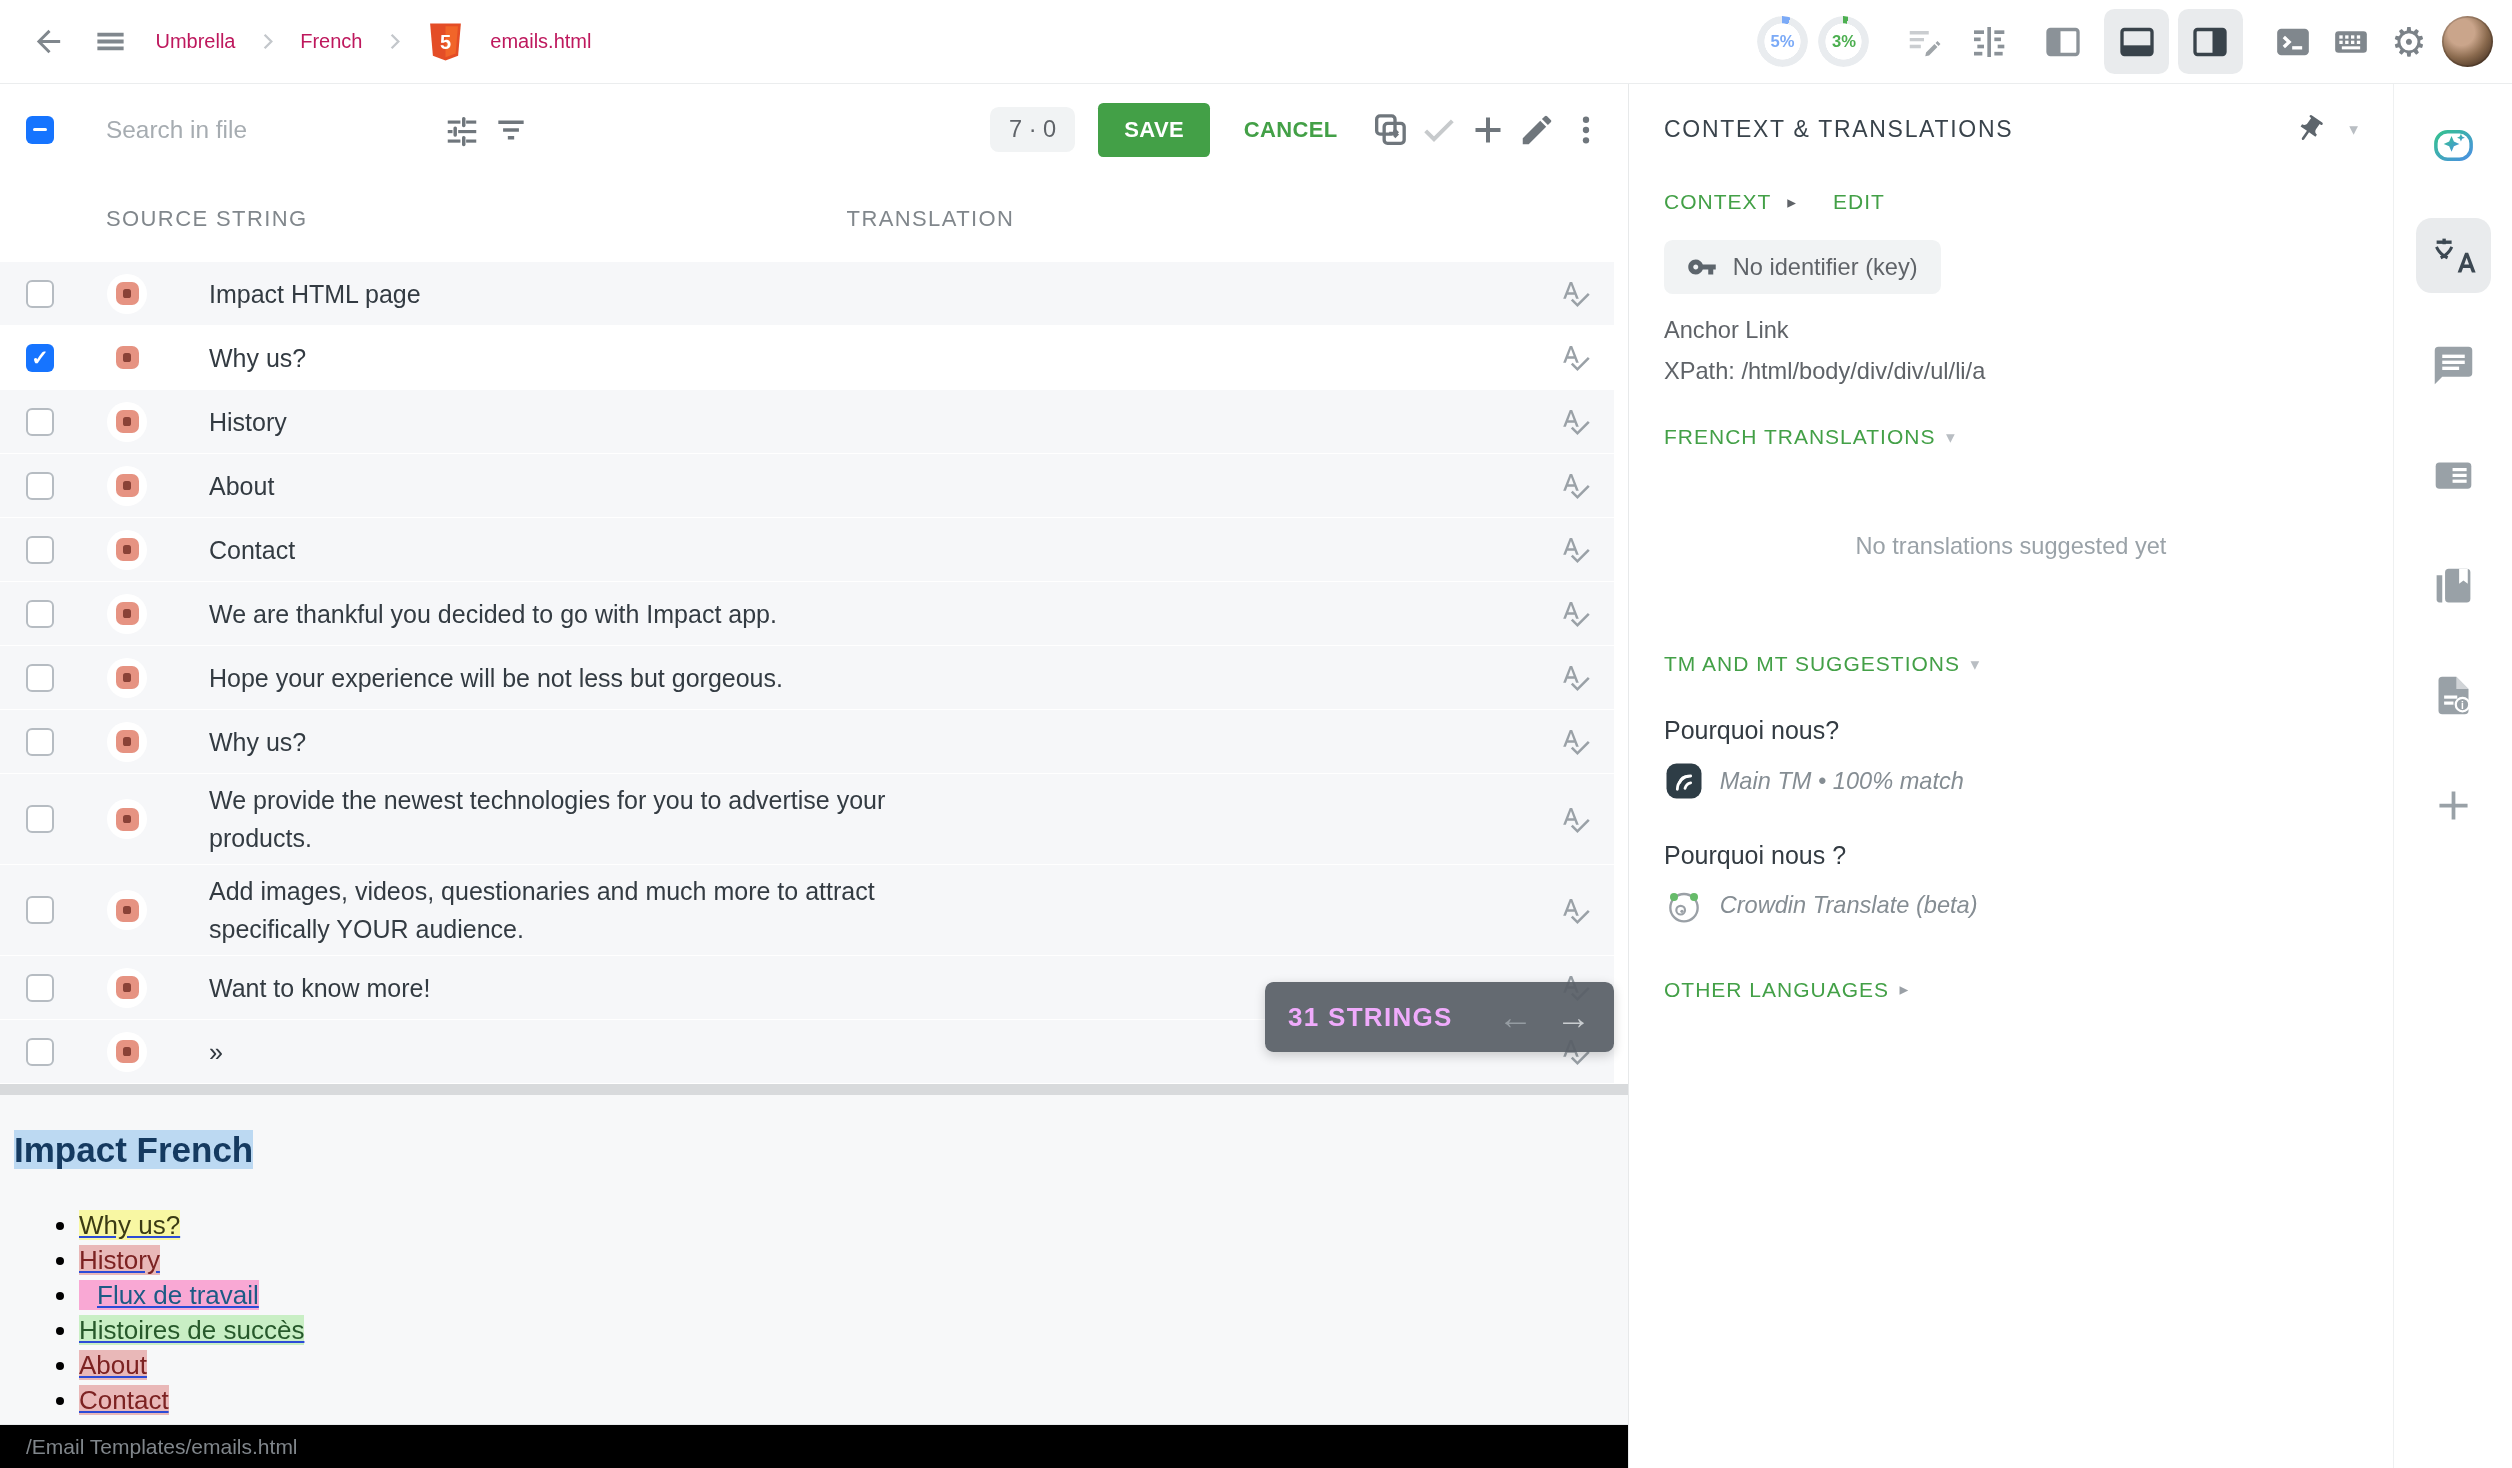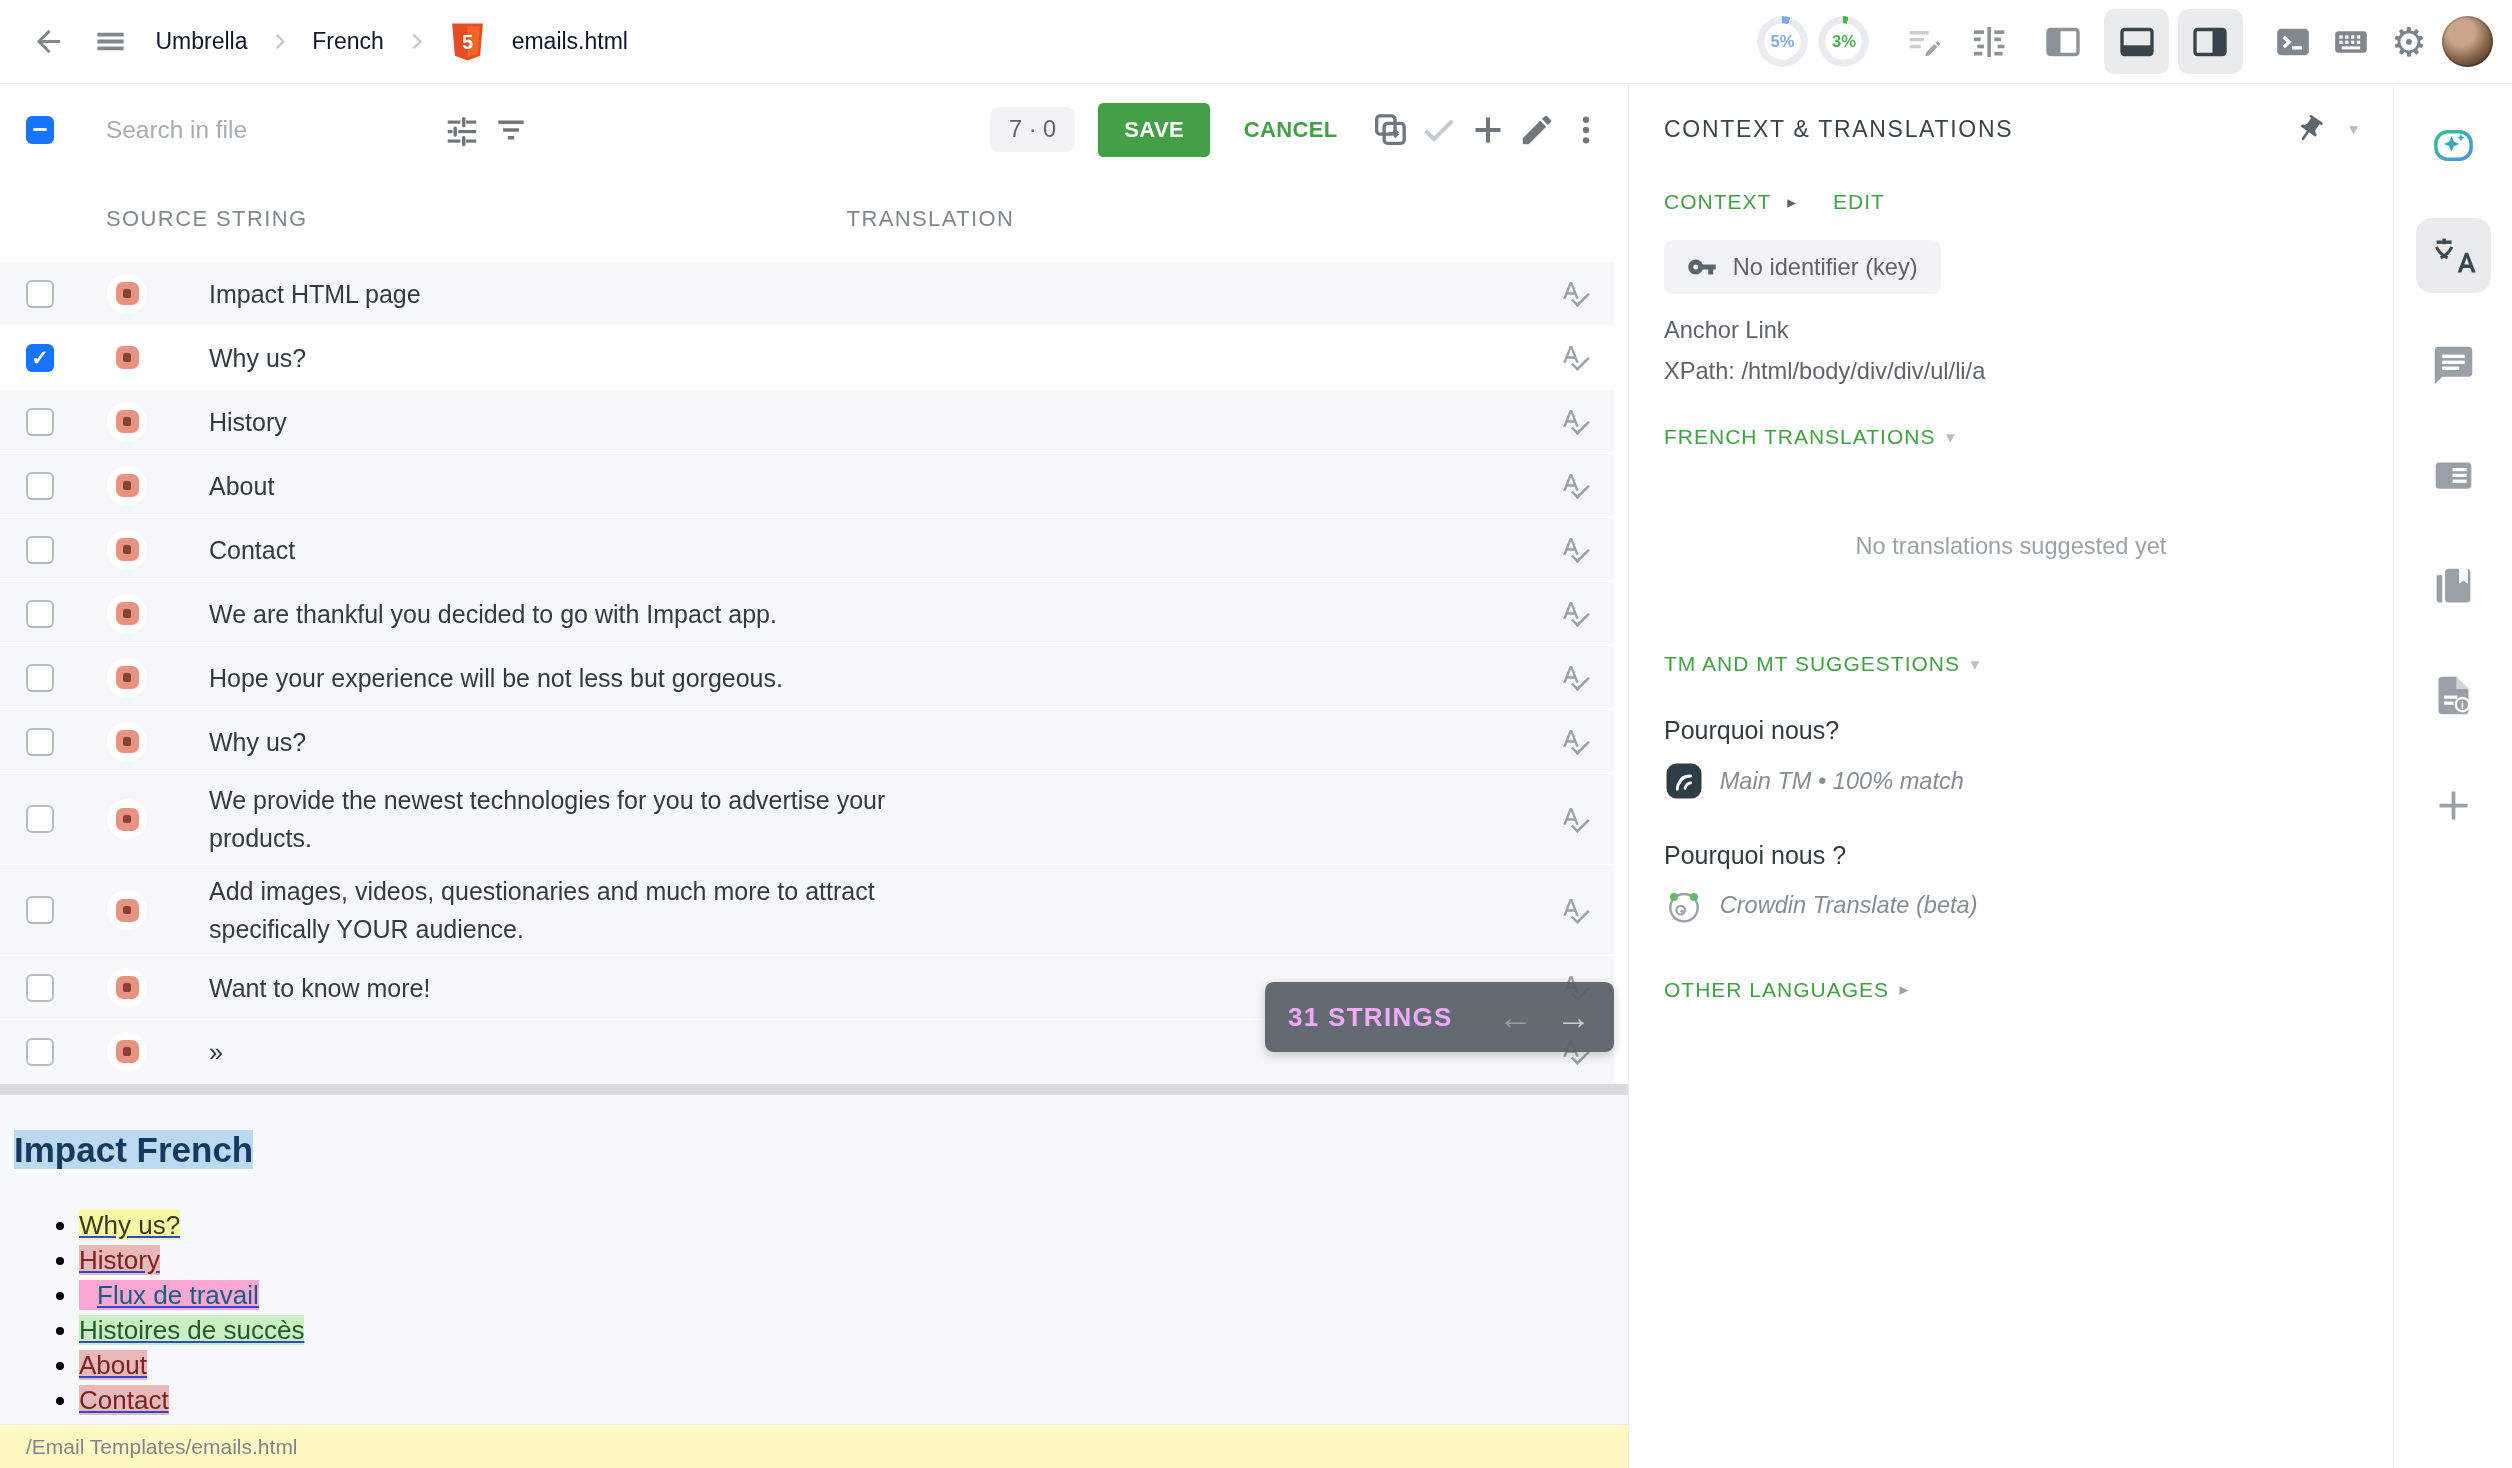--- a/index.html
+++ b/index.html
@@ -6,21 +6,21 @@
   html,body { width:2512px; height:1469px; overflow:hidden; background:#fff;
     font-family:"Liberation Sans", sans-serif; }
   svg { display:block; }
 
   
   .topbar { position:absolute; top:0; left:0; right:0; height:84px; background:#fff;
     display:flex; align-items:center; border-bottom:0.9px solid #ebedee; z-index:5; }
   .tb-left { display:flex; align-items:center; gap:12.2px; padding-left:24.4px; }
   .icon-btn { width:49px; height:49px; display:flex; align-items:center; justify-content:center;
     color:#80878d; border-radius:7px; cursor:pointer; flex:none; }
-  .crumb { font-size:23px; color:#0f172a; padding:0 8.7px; cursor:pointer; }
+  .crumb { font-size:20px; color:#be185d; padding:0 8.7px; cursor:pointer; }
   .crumb-sep { color:#c3c7cb; }
   .html5-badge { width:37px; height:40px; position:relative; margin:0 5.2px 0 8.7px; }
   .tb-right { margin-left:auto; display:flex; align-items:center; gap:8.7px; padding-right:19px; }
   .progress { width:51px; height:51px; border-radius:50%; position:relative; flex:none; }
   .progress .ring { position:absolute; inset:0; border-radius:50%;
     -webkit-mask:radial-gradient(closest-side, transparent 70%, #000 72%);
     mask:radial-gradient(closest-side, transparent 70%, #000 72%); }
   .progress .pct { position:absolute; inset:0; display:flex; align-items:center; justify-content:center;
     font-size:16.6px; font-weight:bold; }
   .view-toggle { width:65px; height:65px; border-radius:10.5px; display:flex; align-items:center;
@@ -88,21 +88,21 @@
   .preview a { text-decoration:underline; text-decoration-color:#2b4bd7; cursor:pointer; }
 
   .overlay31 { position:absolute; top:898px; left:1265px; width:349px; height:70px;
     background:rgba(88,95,102,.93); border-radius:8.7px; display:flex; align-items:center;
     padding:0 23px; box-shadow:0 3.5px 10.5px rgba(0,0,0,.18); z-index:4; }
   .overlay31 .lbl { color:#f0abfc; font-size:26px; font-weight:bold; letter-spacing:1.3px; }
   .overlay31 .nav { margin-left:auto; display:flex; gap:23px; font-size:35px; }
   .overlay31 .nav .prev { color:#959ca2; cursor:pointer; }
   .overlay31 .nav .next { color:#c9cdd0; cursor:pointer; }
 
-  .statusbar { height:44px; flex:none; background:#fef9c3; border-top:1.7px solid #e8eaec;
+  .statusbar { height:44px; flex:none; background:#000000; border-top:1.7px solid #e8eaec;
     display:flex; align-items:center; padding-left:26px; font-size:21px; color:#80868b; }
 
   
   .panel-title-row { display:flex; align-items:center; }
   .panel-title { font-size:23px; color:#39434b; letter-spacing:1.7px; }
   .panel-title-icons { margin-left:auto; display:flex; align-items:center; gap:24.4px; }
   .tri { font-size:17.4px; color:#b9bec3; }
   .green-link { color:#43a047; font-size:21px; letter-spacing:1px; cursor:pointer; }
   .ctx-row { margin-top:45px; display:flex; align-items:center; gap:16px; }
   .key-pill { margin-top:26px; display:inline-flex; align-items:center; gap:15.7px;

